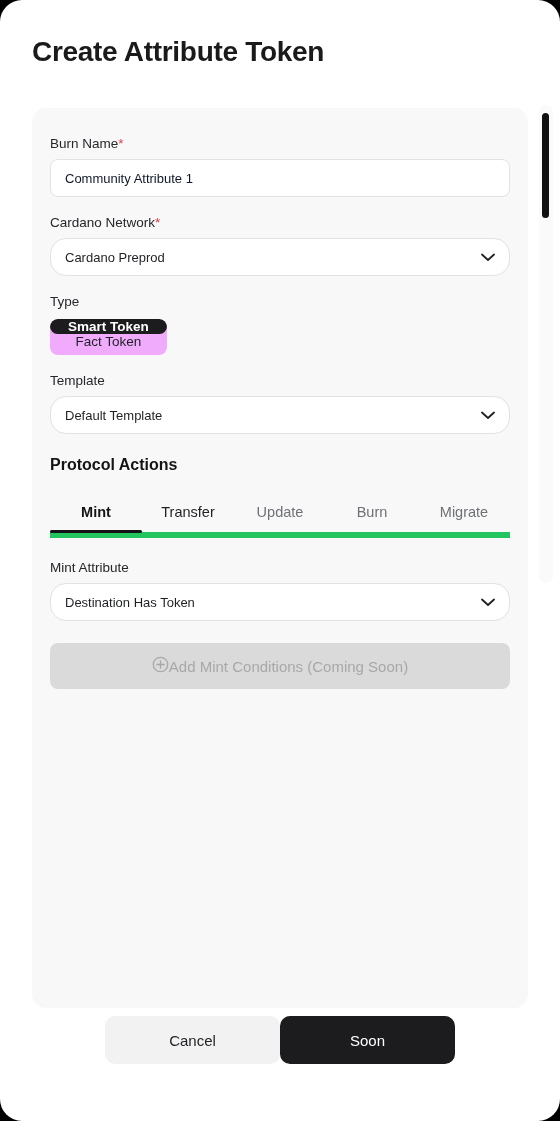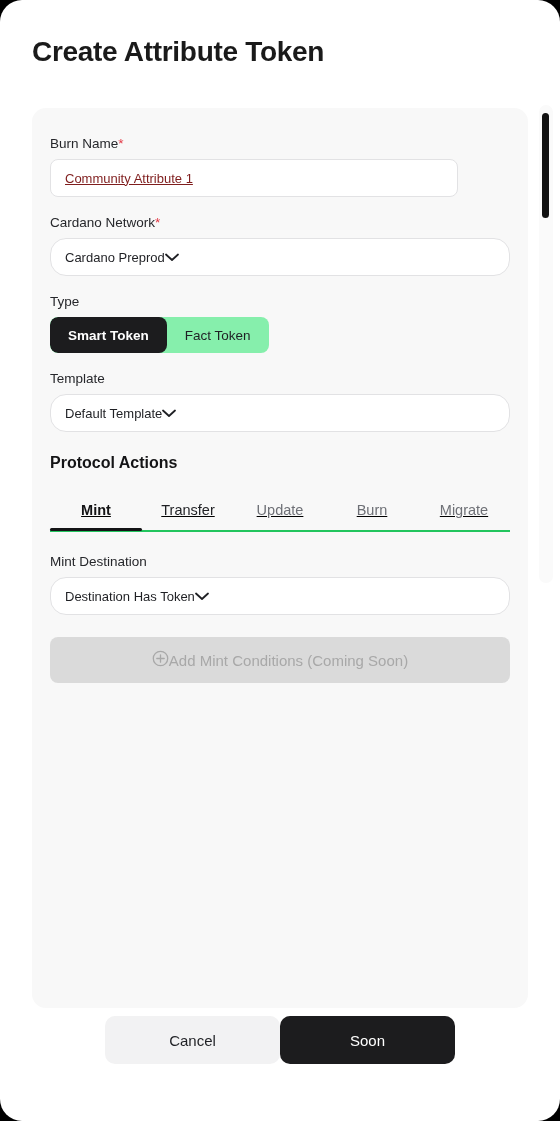--- a/index.html
+++ b/index.html
@@ -48,55 +48,56 @@
 
   .field-label {
     font-size: 13.5px;
     color: #26272b;
     margin-bottom: 8px;
     display: block;
   }
   .req-star { color: #e23744; }
 
   .text-input {
-    width: 408px;
+    width: 460px;
     height: 38px;
     background: #ffffff;
     border: 1px solid #e2e2e4;
     border-radius: 8px;
     display: flex;
     align-items: center;
     padding: 0 14px;
     font-size: 13px;
-    color: #7f1d1d;
-    text-decoration: underline;
+    color: #0f172a;
   }
 
   .select-box {
     width: 460px;
     height: 38px;
     background: #ffffff;
     border: 1px solid #e2e2e4;
     border-radius: 16px;
     display: flex;
     align-items: center;
+    justify-content: space-between;
     padding: 0 14px;
     font-size: 13px;
     color: #1f2024;
     cursor: pointer;
   }
   .chev { display: flex; align-items: center; }
 
   
   .segmented {
     display: inline-flex;
-    background: #86efac;
+    background: #f0abfc;
     border-radius: 8px;
     overflow: hidden;
     height: 36px;
+    flex-direction: column;
   }
   .seg {
     display: flex;
     align-items: center;
     justify-content: center;
     padding: 0 18px;
     font-size: 13.5px;
     cursor: pointer;
     white-space: nowrap;
   }
@@ -114,23 +115,22 @@
     font-weight: 700;
     color: #141416;
     margin-top: 22px;
     margin-bottom: 22px;
   }
 
   .tabs-row {
     position: relative;
     display: flex;
     width: 460px;
-    border-bottom: 2px solid #22c55e;
+    border-bottom: 6px solid #22c55e;
     margin-bottom: 22px;
-    text-decoration: underline;
   }
   .tab {
     flex: 1;
     text-align: center;
     padding: 8px 0 12px 0;
     font-size: 14.5px;
     cursor: pointer;
     position: relative;
   }
   .tab.current { color: #141416; font-weight: 600; }
@@ -257,21 +257,21 @@
 
     <div class="tabs-row">
       <div class="tab current">Mint</div>
       <div class="tab dark">Transfer</div>
       <div class="tab muted">Update</div>
       <div class="tab muted">Burn</div>
       <div class="tab muted">Migrate</div>
     </div>
 
     <div class="field-block">
-      <label class="field-label">Mint Destination</label>
+      <label class="field-label">Mint Attribute</label>
       <div class="select-box">
         <span>Destination Has Token</span>
         <span class="chev">
           <svg width="14" height="9" viewBox="0 0 14 9">
               <path d="M1 1.5 L7 7 L13 1.5" stroke="#1f2024" stroke-width="1.8" fill="none" stroke-linecap="round" stroke-linejoin="round"></path>
             </svg>
         </span>
       </div>
     </div>
 

